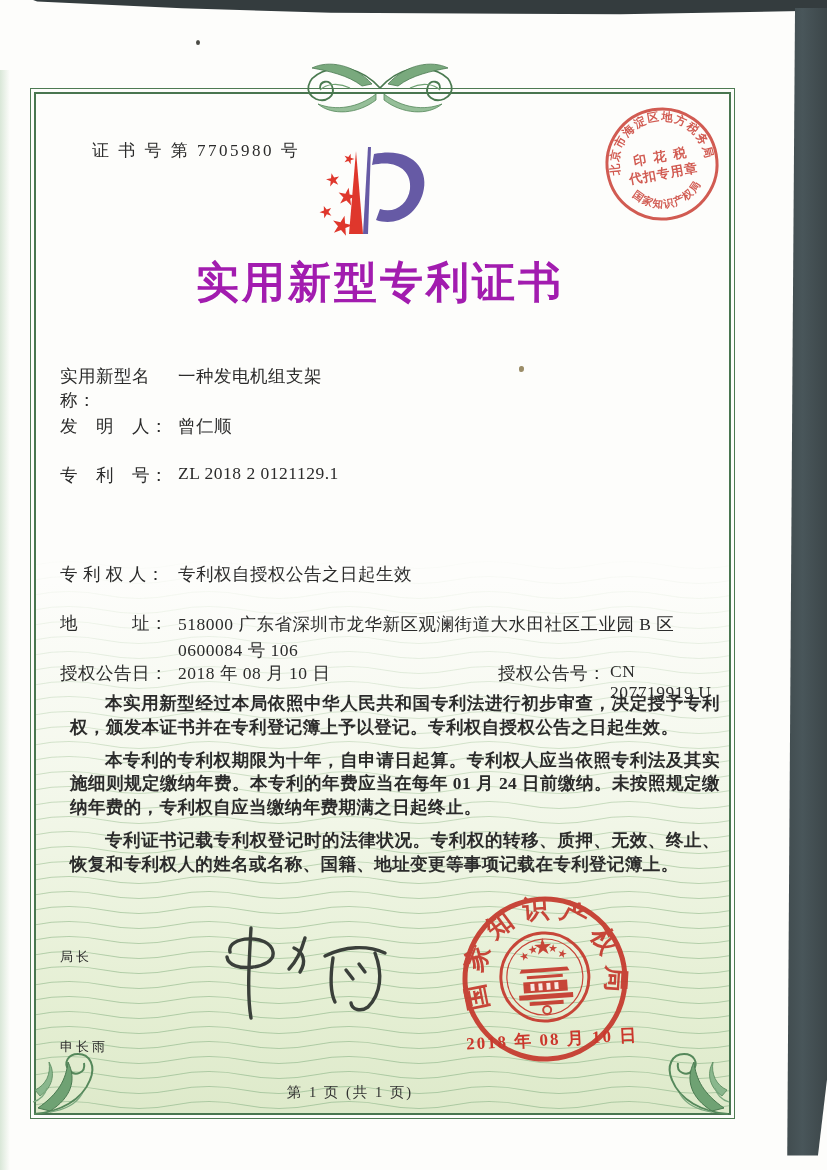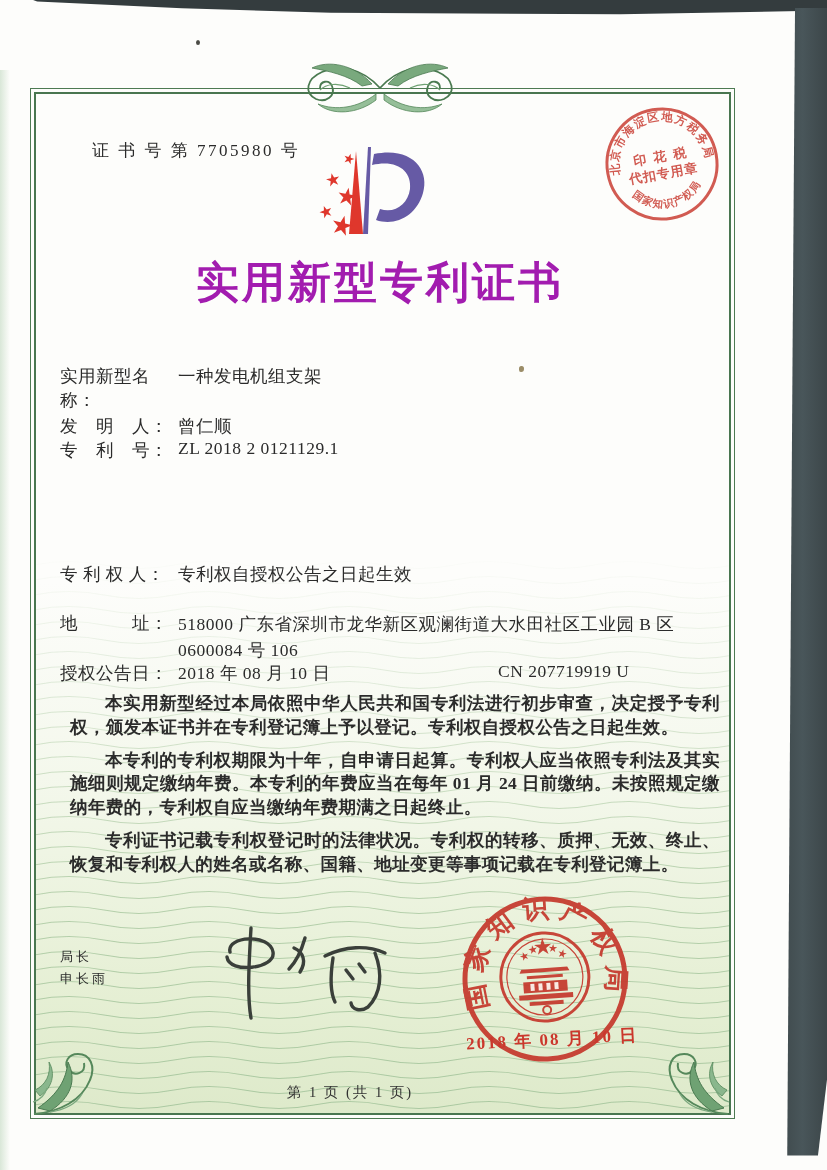--- a/index.html
+++ b/index.html
@@ -141,48 +141,49 @@
   </svg>
 
   <div class="frow" style="top:364px">
     <span class="flabel">实用新型名称：</span>
     <span class="fvalue">一种发电机组支架</span>
   </div>
   <div class="frow" style="top:414px">
     <span class="flabel">发　明　人：</span>
     <span class="fvalue">曾仁顺</span>
   </div>
-  <div class="frow" style="top:438px">
+  <div class="frow" style="top:463px">
     <span class="flabel">专　利　号：</span>
     <span class="fvalue">ZL 2018 2 0121129.1</span>
   </div>
   <div class="frow" style="top:562px">
     <span class="flabel">专 利 权 人：</span>
     <span class="fvalue">专利权自授权公告之日起生效</span>
   </div>
   <div class="frow" style="top:611px">
     <span class="flabel">地　　　址：</span>
     <span class="fvalue addr">518000 广东省深圳市龙华新区观澜街道大水田社区工业园 B 区 0600084 号 106</span>
   </div>
   <div class="frow" style="top:661px;width:660px">
     <span class="flabel">授权公告日：</span>
     <span class="fvalue">2018 年 08 月 10 日</span>
     <span class="grant2">
+      <span class="flabel">授权公告号：</span>
       <span class="fvalue">CN 207719919 U</span>
     </span>
   </div>
 
   <div class="bodytext">
     <p>本实用新型经过本局依照中华人民共和国专利法进行初步审查，决定授予专利权，颁发本证书并在专利登记簿上予以登记。专利权自授权公告之日起生效。</p>
     <p>本专利的专利权期限为十年，自申请日起算。专利权人应当依照专利法及其实施细则规定缴纳年费。本专利的年费应当在每年 01 月 24 日前缴纳。未按照规定缴纳年费的，专利权自应当缴纳年费期满之日起终止。</p>
     <p>专利证书记载专利权登记时的法律状况。专利权的转移、质押、无效、终止、恢复和专利权人的姓名或名称、国籍、地址变更等事项记载在专利登记簿上。</p>
   </div>
 
   <div class="signer" style="top:948px">局长</div>
-  <div class="signer" style="top:970px">申长雨</div>
+  <div class="signer" style="top:1038px">申长雨</div>
 
   <svg class="sig" width="215" height="120" viewBox="0 0 215 120">
     <g fill="none" stroke="#3a3f3a" stroke-width="3.4" stroke-linecap="round">
       <path d="M66,16 C64,50 62,84 66,106"></path>
       <path d="M45,40 C41,24 85,21 88,40 C91,57 44,62 42,45"></path>
       <path d="M120,26 C116,40 111,50 104,57"></path>
       <path d="M109,36 C118,40 122,49 115,60"></path>
       <path d="M140,44 C160,34 182,33 200,41"></path>
       <path d="M148,46 C145,66 145,80 150,90"></path>
       <path d="M190,41 C198,62 196,82 183,95 C176,100 167,98 166,91"></path>

